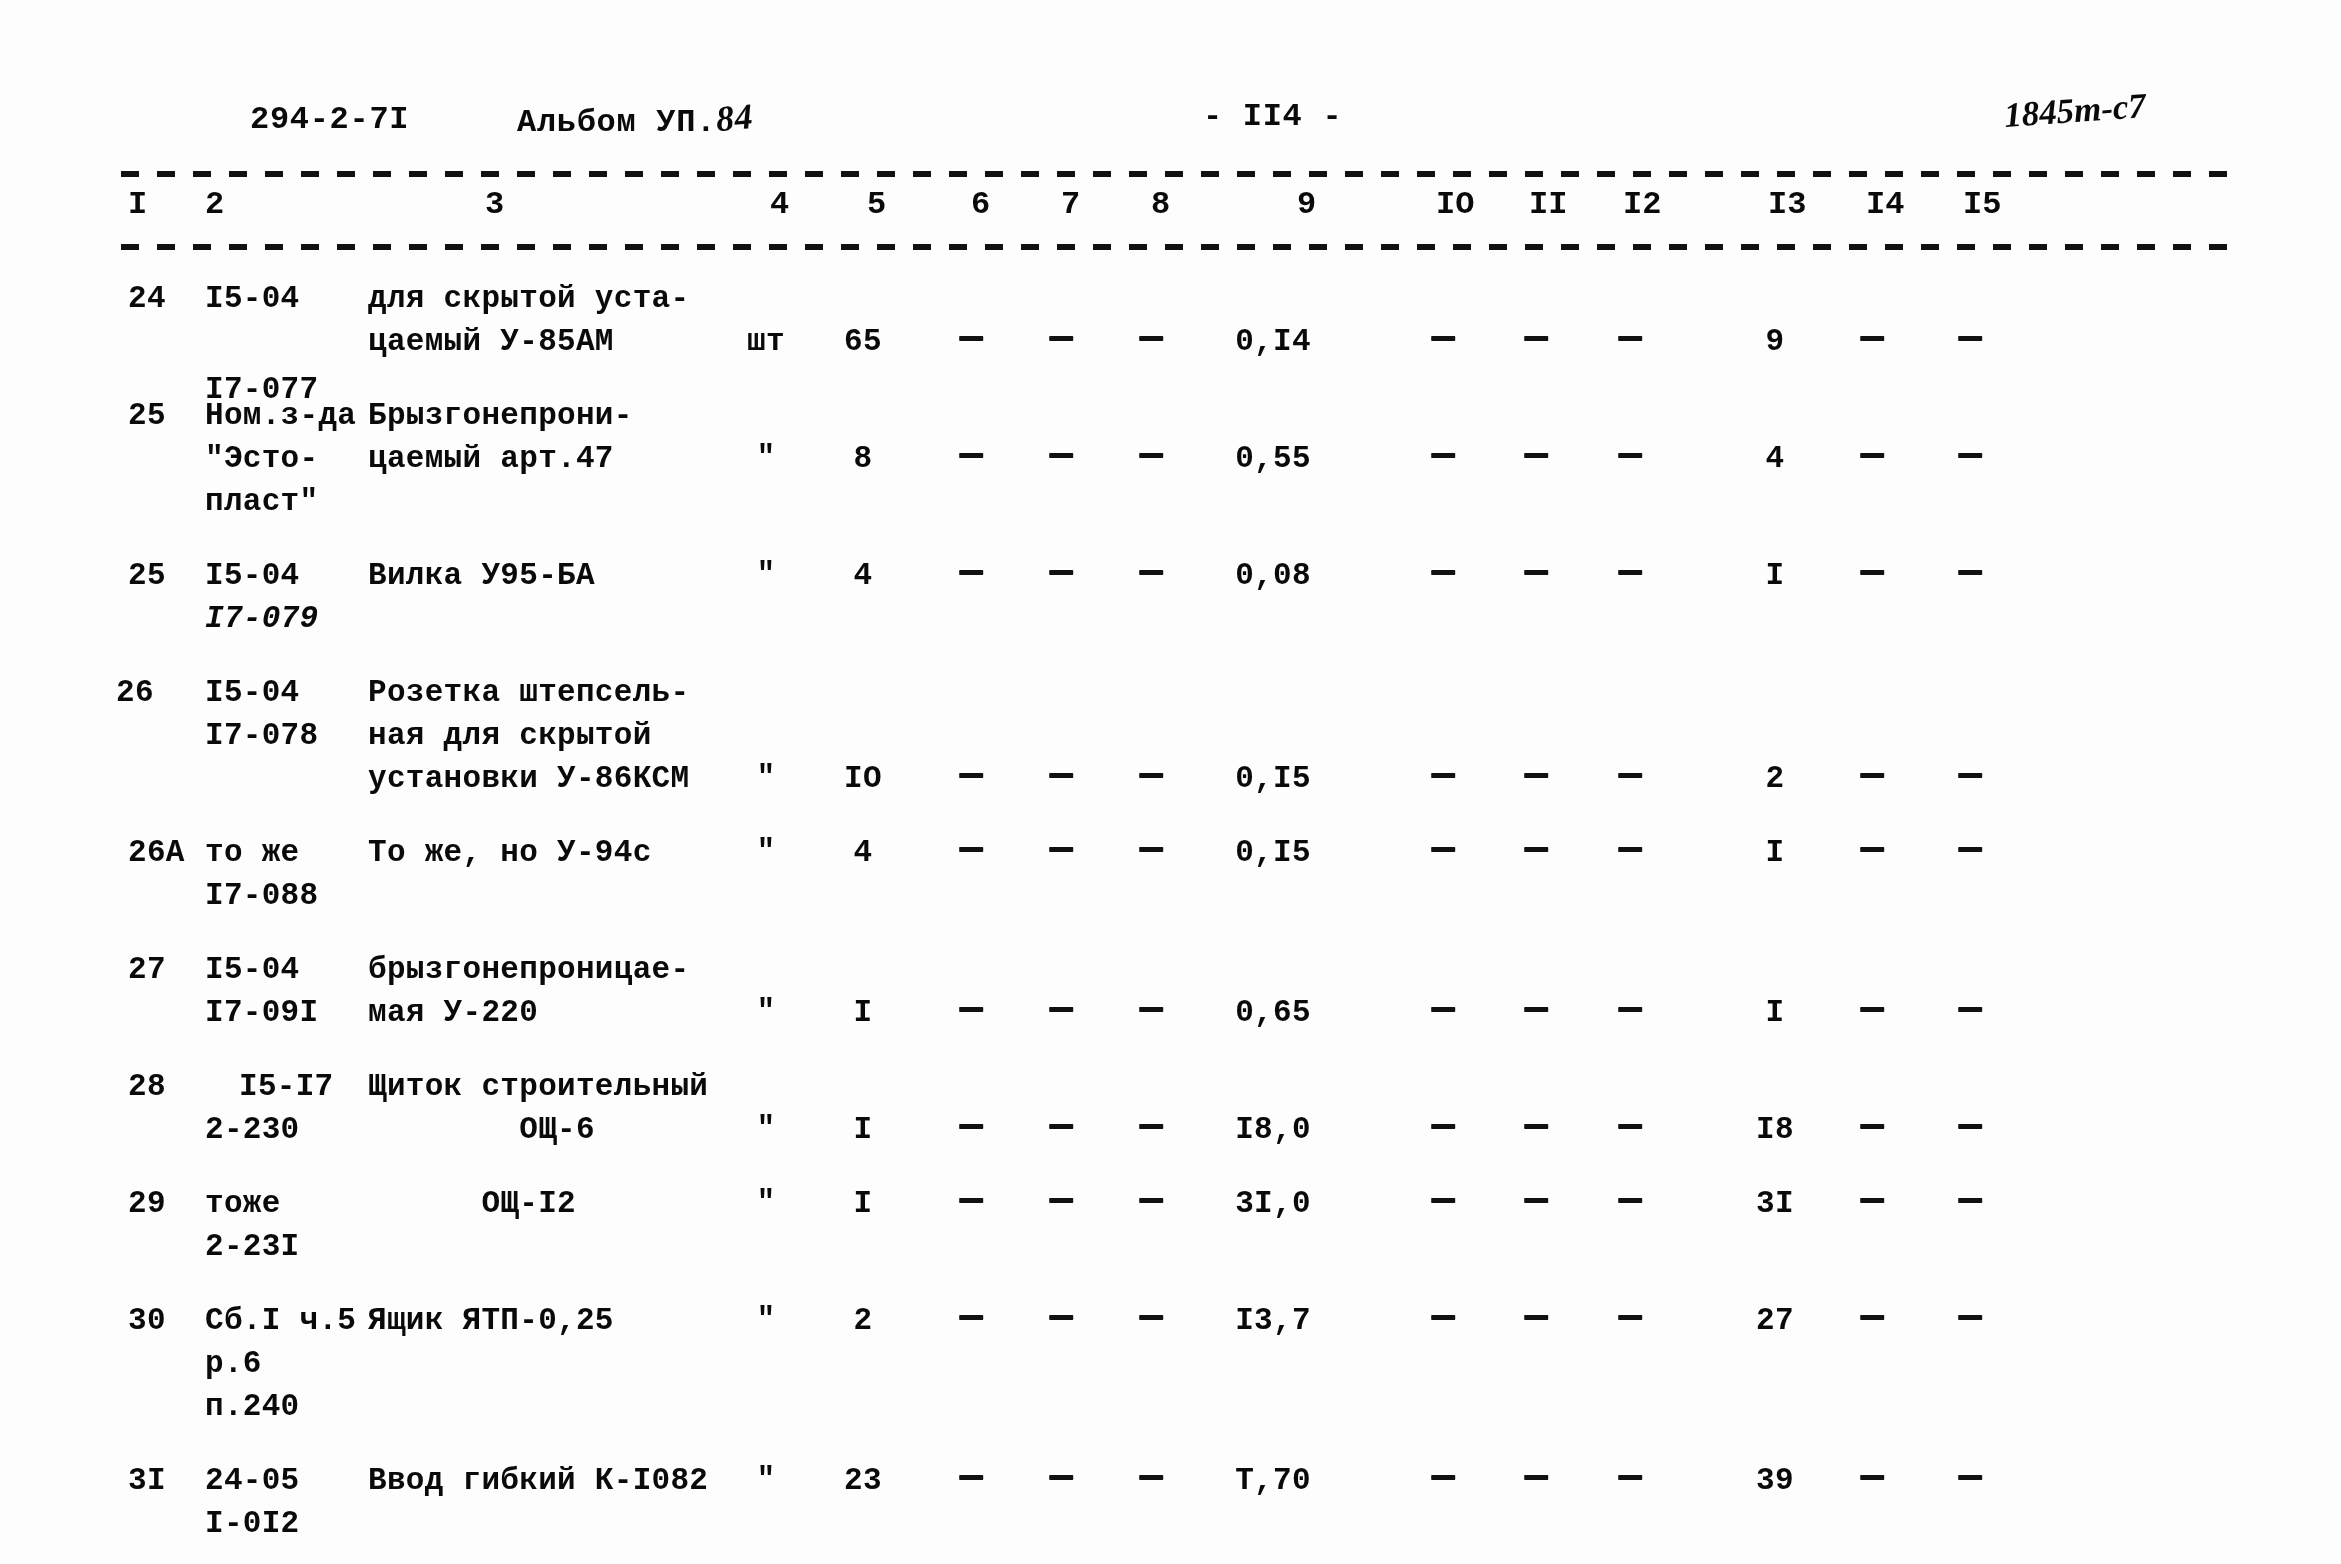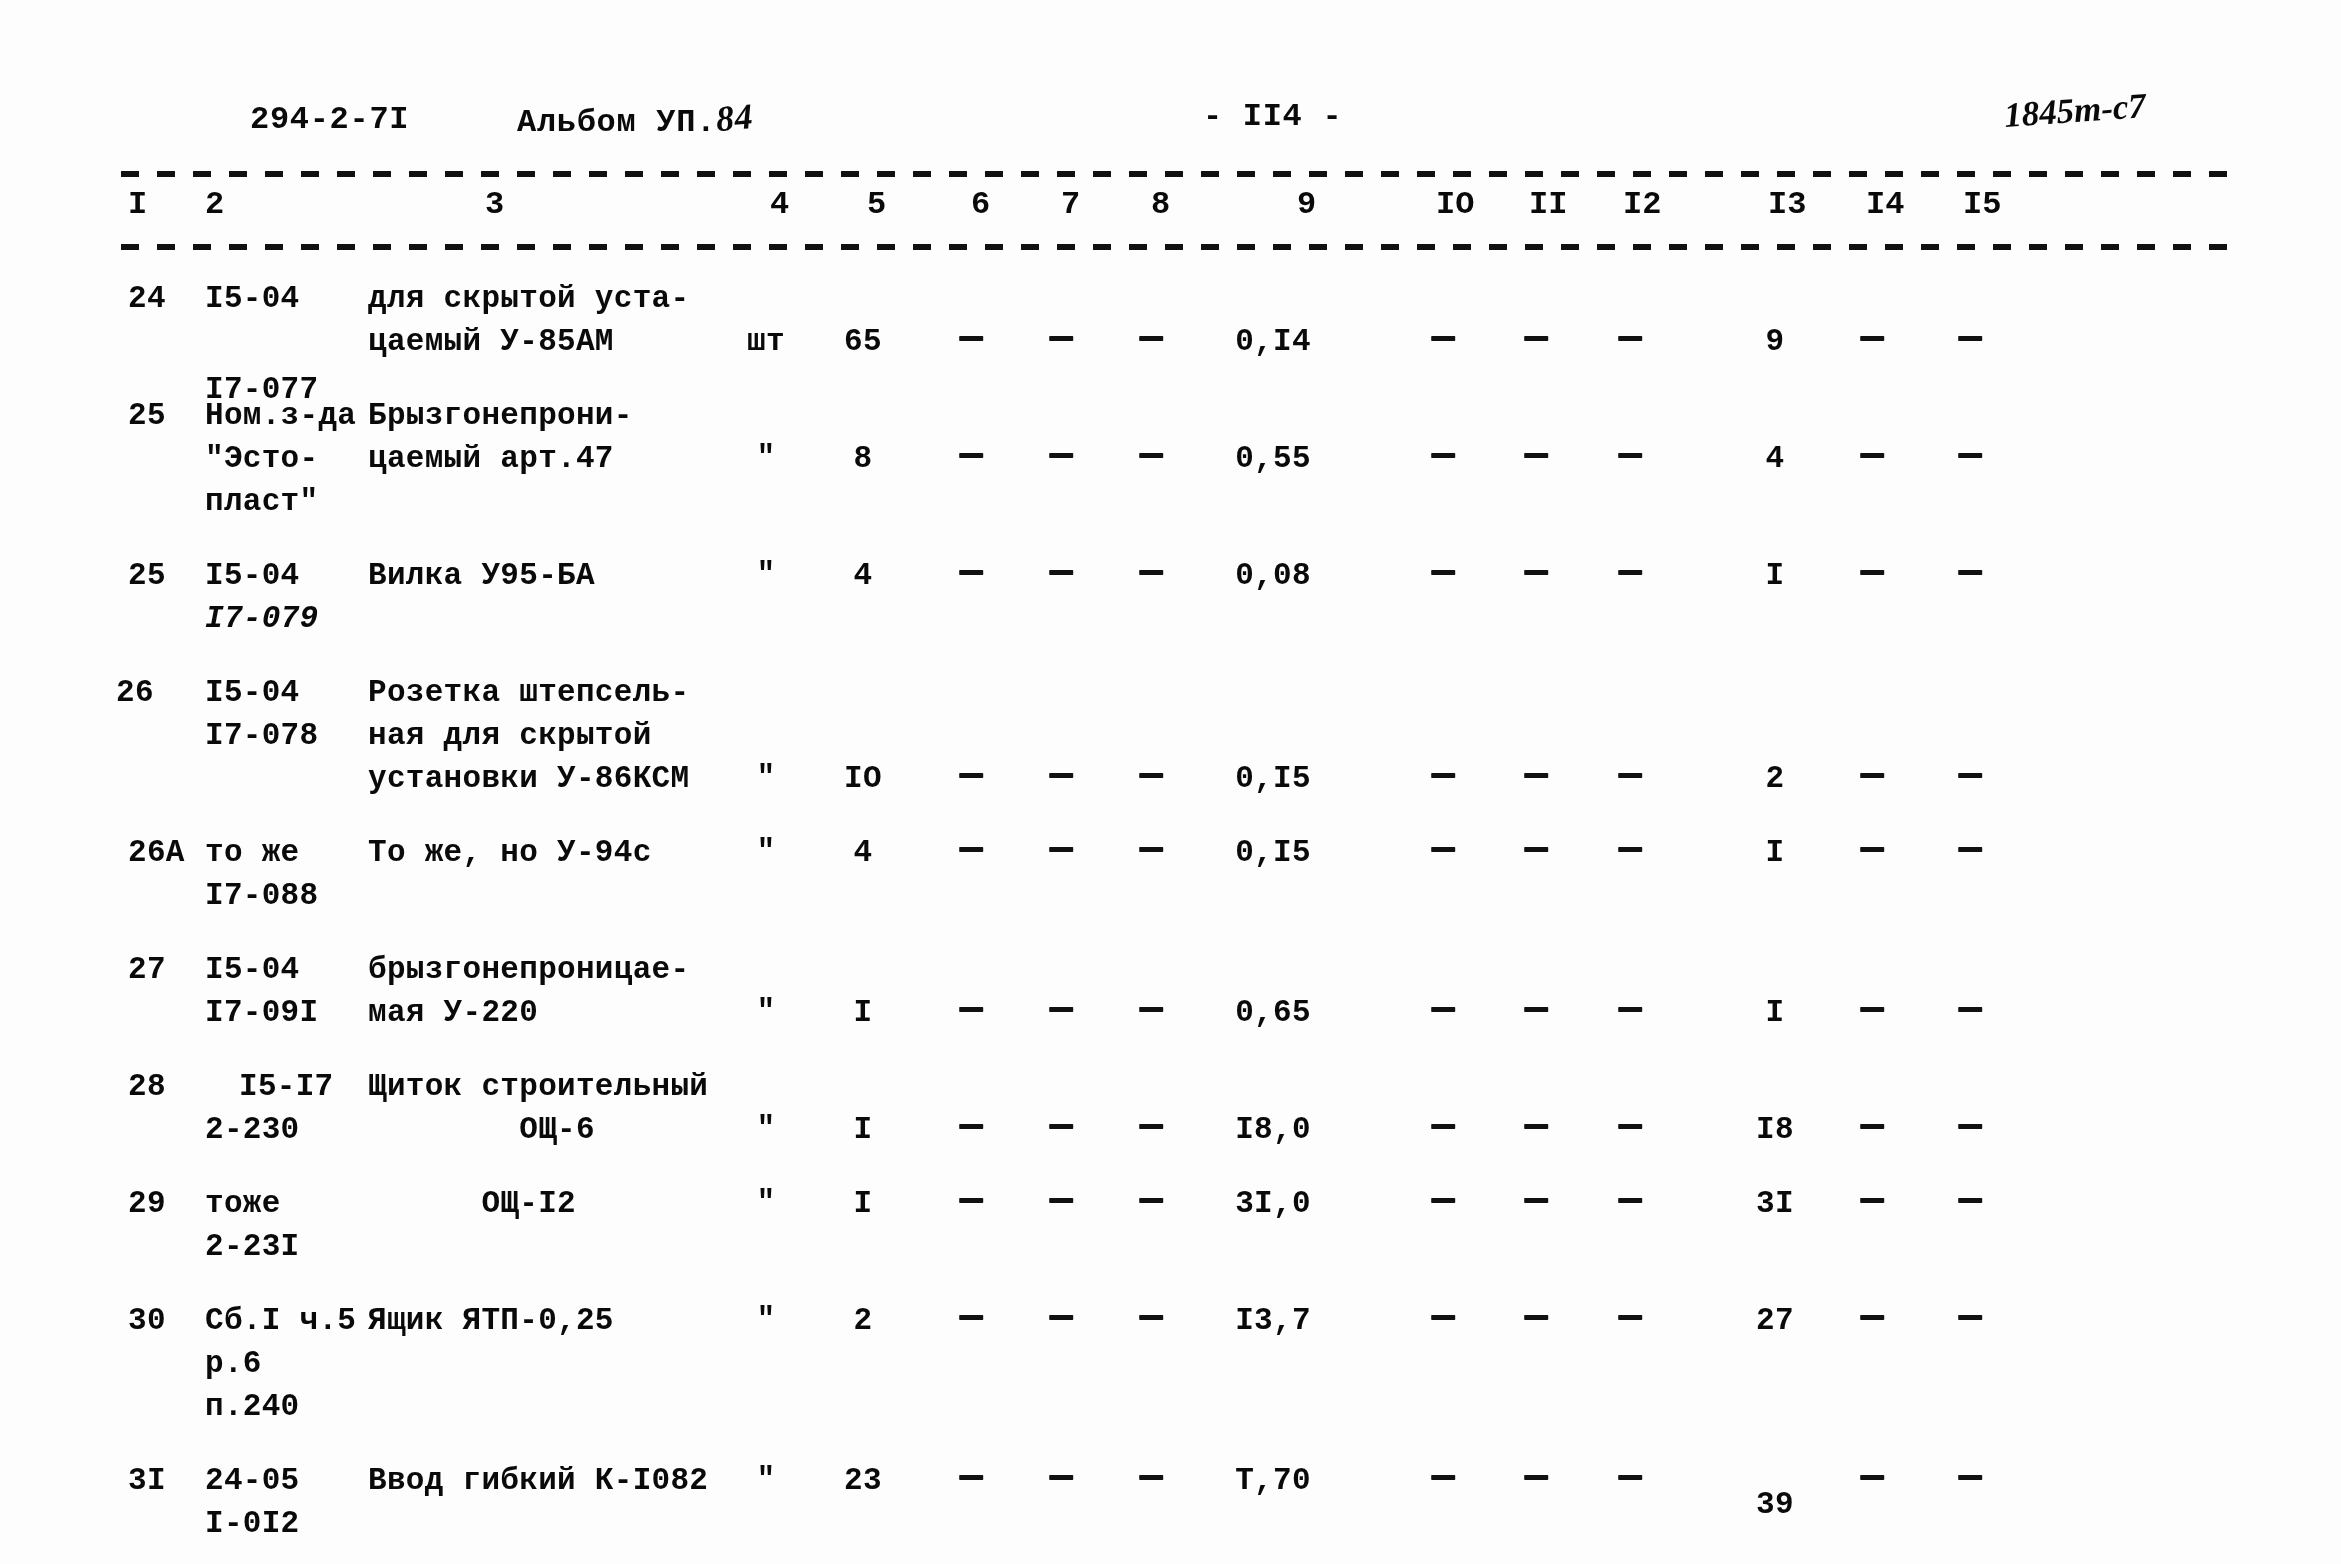--- a/index.html
+++ b/index.html
@@ -331,20 +331,20 @@
         <div class="cell" style="left: 368px; top: 0px;">Ввод гибкий К-I082</div>
         <div class="cell ditto" style="left: 766px; top: 0px; transform: translateX(-50%);">"</div>
         <div class="cell" style="left: 863px; top: 0px; transform: translateX(-50%);">23</div>
         <div class="cell" style="left: 971px; top: 0px; transform: translateX(-50%);"><span class="dashmark"></span></div>
         <div class="cell" style="left: 1061px; top: 0px; transform: translateX(-50%);"><span class="dashmark"></span></div>
         <div class="cell" style="left: 1151px; top: 0px; transform: translateX(-50%);"><span class="dashmark"></span></div>
         <div class="cell" style="left: 1273px; top: 0px; transform: translateX(-50%);">Т,70</div>
         <div class="cell" style="left: 1443px; top: 0px; transform: translateX(-50%);"><span class="dashmark"></span></div>
         <div class="cell" style="left: 1536px; top: 0px; transform: translateX(-50%);"><span class="dashmark"></span></div>
         <div class="cell" style="left: 1630px; top: 0px; transform: translateX(-50%);"><span class="dashmark"></span></div>
-        <div class="cell" style="left: 1775px; top: 0px; transform: translateX(-50%); margin-top: 24px;">39</div>
+        <div class="cell" style="left: 1775px; top: 0px; transform: translateX(-50%);">39</div>
         <div class="cell" style="left: 1872px; top: 0px; transform: translateX(-50%);"><span class="dashmark"></span></div>
         <div class="cell" style="left: 1970px; top: 0px; transform: translateX(-50%);"><span class="dashmark"></span></div>
       </div>
     </div>
 
 </div>
 
 
 </body></html>

